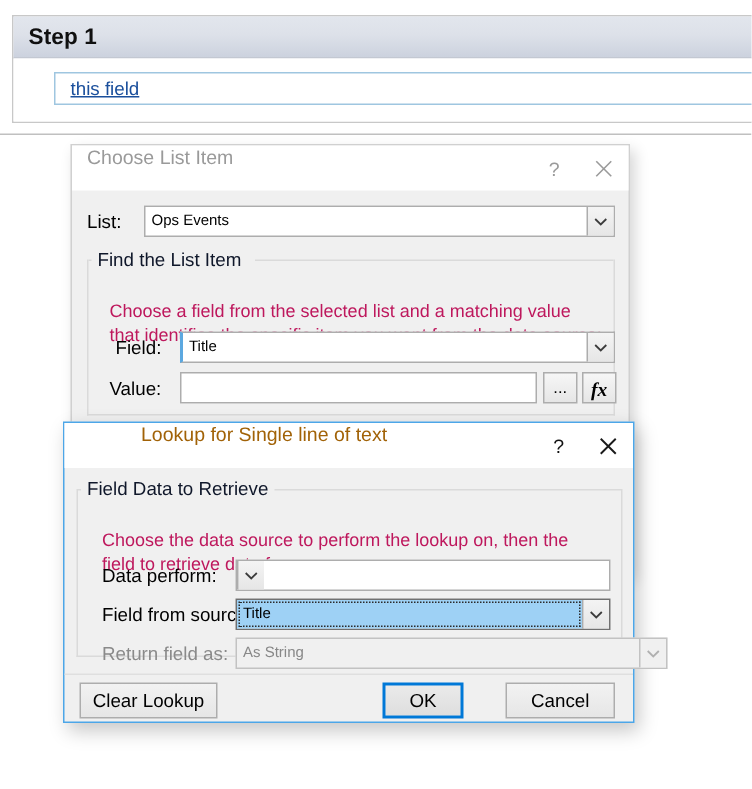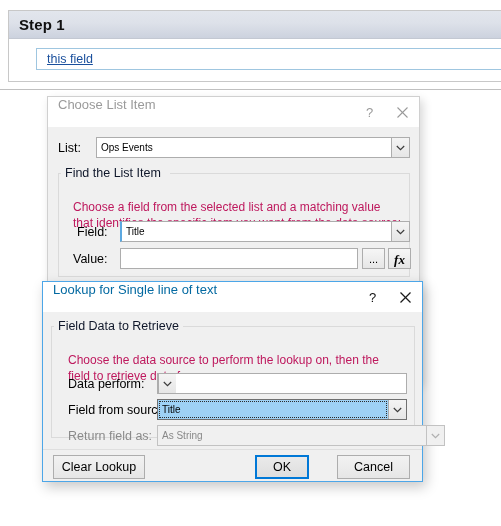--- a/index.html
+++ b/index.html
@@ -109,21 +109,21 @@
     height: 30px;
     background: #ffffff;
     display: flex;
     position: relative;
   }
   .dlg-title {
     padding-left: 10px;
     font-size: 13px;
   }
   .title-inactive { color: #9a9a9a; }
-  .title-active   { color: #0369a1; }
+  .title-active   { color: #a16207; margin-left: 41px; }
   .dlg-caption-btns {
     position: absolute;
     right: 0;
     top: 0;
     height: 30px;
     display: flex;
   }
   .cap-btn {
     width: 33px;
     height: 30px;

